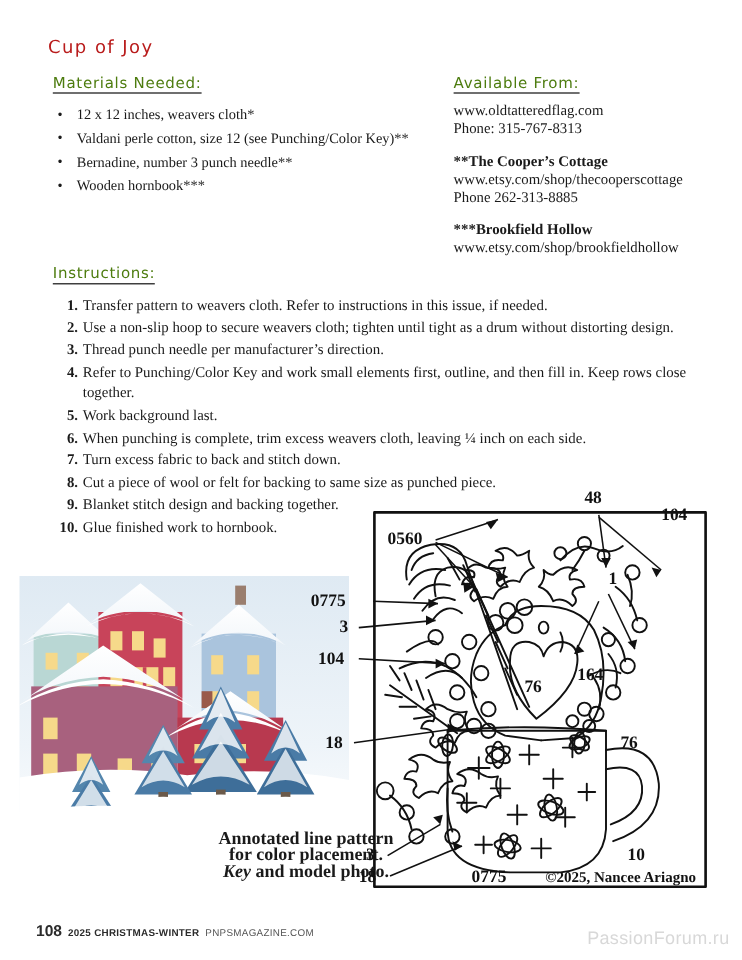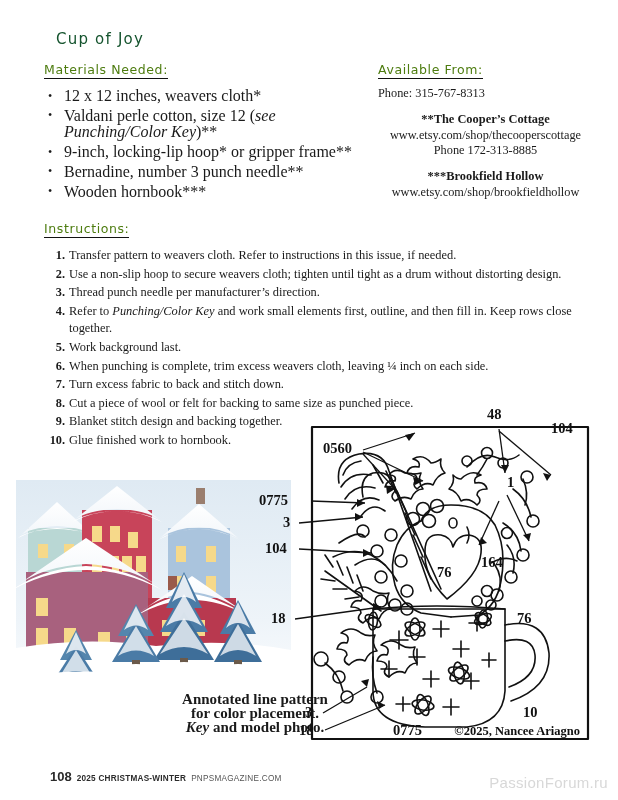--- a/index.html
+++ b/index.html
@@ -8,56 +8,56 @@
     background:#ffffff;
     font-family:"Liberation Serif", serif;
     color:#1a1a1a;
     position:relative;
     overflow:hidden;
   }
   .page{position:absolute;inset:0;}
 
   
   .title{
-    position:absolute;left:56px;top:30px;
+    position:absolute;left:40px;top:30px;
     font-family:"DejaVu Sans", sans-serif;
     font-size:15px;letter-spacing:1.2px;
-    font-weight:400;color:#14532d;
+    font-weight:400;color:#b91c1c;
   }
 
   
   .sec-head{
     font-family:"DejaVu Sans", sans-serif;
     font-size:12.5px;letter-spacing:.6px;
     border-bottom:1.1px solid #111;
     display:inline-block;padding-bottom:1px;
     color:#4d7c0f;
   }
 
   
   .materials{position:absolute;left:44px;top:60px;width:330px;}
   .materials ul{
     list-style:none;margin:9px 0 0 0;padding:0;
   }
   .materials li{
-    font-size:16px;line-height:16.6px;
+    font-size:12px;line-height:16.6px;
     padding-left:20px;position:relative;
     margin-bottom:3.2px;
   }
   .materials li::before{
     content:"\2022";position:absolute;left:4px;top:-0.5px;font-size:12px;
   }
-  .it{font-style:italic;}
+  .it{}
 
   
   .avail{position:absolute;left:378px;top:60px;width:215px;}
   .avail .blk{margin-top:7px;}
   .avail .name{font-weight:bold;font-size:12.4px;line-height:15.5px;}
   .avail .line{font-size:12.3px;line-height:15.3px;}
-  .avail .blk.sp{margin-top:11px;text-align:center;}
+  .avail .blk.sp{margin-top:11px;}
 
   
   .instr{position:absolute;left:44px;top:219px;width:535px;}
   .instr ol{list-style:none;counter-reset:st;margin:9px 0 0 0;padding:0;}
   .instr li{
     counter-increment:st;
     font-size:12.4px;line-height:17.6px;
     padding-left:25px;position:relative;
     margin-bottom:1px;
   }
@@ -80,21 +80,20 @@
 
   
   .pattern{position:absolute;left:255px;top:405px;width:350px;height:350px;}
   .pattern svg{display:block;}
 
   
   .footer{
     position:absolute;left:30px;top:767px;
     font-family:"Liberation Sans", sans-serif;
     color:#2b2b2b;
-    margin-left:20px;
   }
   .footer .pg{font-weight:bold;font-size:13px;letter-spacing:0;}
   .footer .ft{font-weight:bold;font-size:8.2px;letter-spacing:.25px;margin-left:5px;}
   .footer .ft2{font-size:8.2px;letter-spacing:.25px;margin-left:5px;color:#555;}
   .watermark{
     position:absolute;right:10px;top:774px;
     font-family:Liberation Sans, sans-serif;
     font-size:15px;color:#d8d8d8;letter-spacing:.3px;
   }
 </style>
@@ -108,40 +107,38 @@
   <div class="materials">
     <div class="sec-head">Materials Needed:</div>
     <ul>
       <li>
         <span>12 x 12  inches, weavers cloth*</span><span class="it"></span><span></span>
       </li>
       <li>
         <span>Valdani perle cotton, size 12 (</span><span class="it">see Punching/Color Key</span><span>)**</span>
       </li>
       <li>
-        <span>9-inch, locking-lip hoop* or gripper frame**</span><span class="it"></span><span></span>
-      </li>
-      <li>
         <span>Bernadine, number 3 punch needle**</span><span class="it"></span><span></span>
       </li>
       <li>
         <span>Wooden hornbook***</span><span class="it"></span><span></span>
       </li>
     </ul>
   </div>
 
   <div class="avail">
     <div class="sec-head">Available From:</div>
     <div class="blk">
+      <div class="line">www.oldtatteredflag.com</div>
       <div class="line">Phone: 315-767-8313</div>
     </div>
     <div class="blk sp">
       <div class="name">**The Cooper’s Cottage</div>
       <div class="line">www.etsy.com/shop/thecooperscottage</div>
-      <div class="line">Phone 172-313-8885</div>
+      <div class="line">Phone 262-313-8885</div>
     </div>
     <div class="blk sp">
       <div class="name">***Brookfield Hollow</div>
       <div class="line">www.etsy.com/shop/brookfieldhollow</div>
     </div>
   </div>
 
   <div class="instr">
     <div class="sec-head">Instructions:</div>
     <ol>

